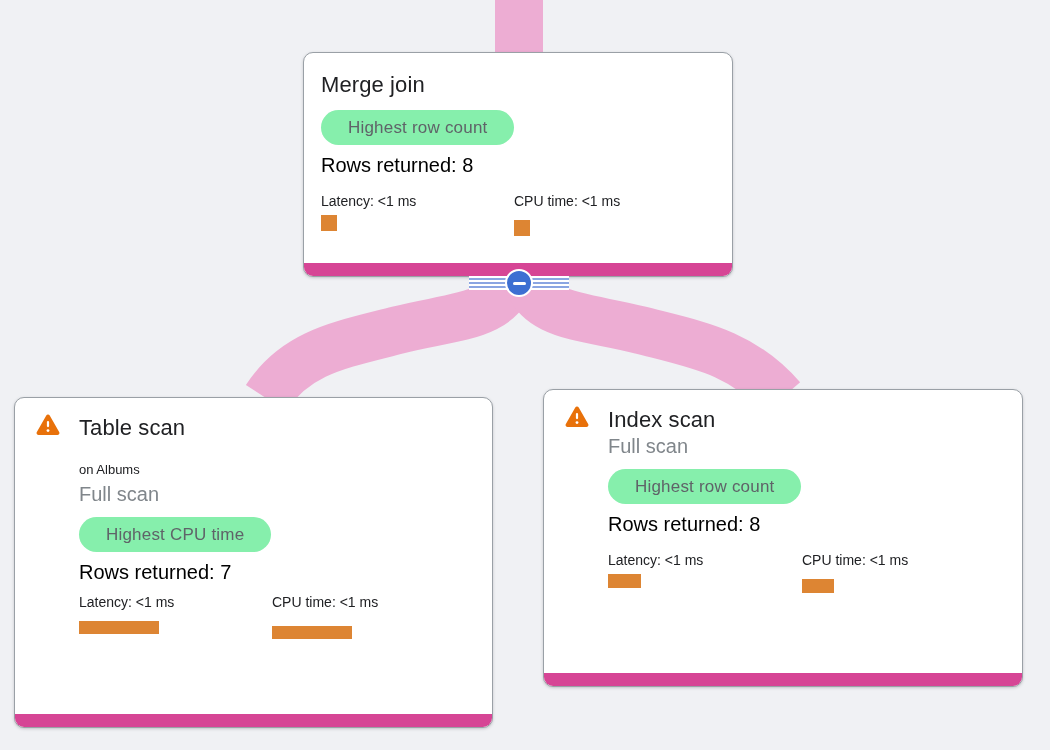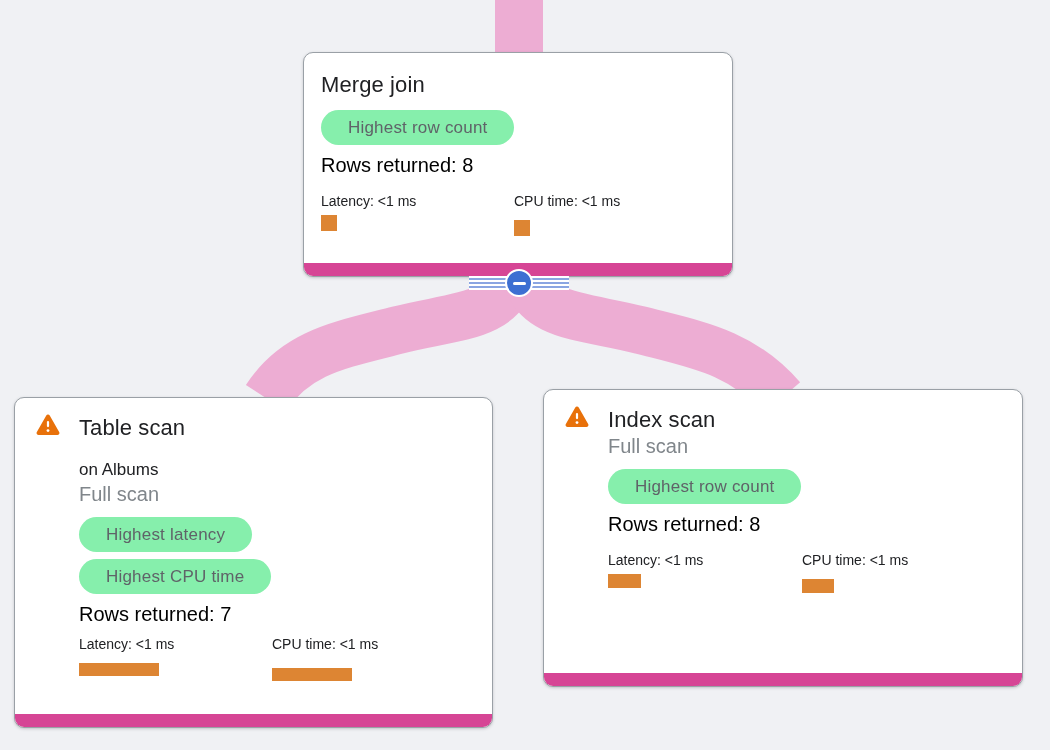--- a/index.html
+++ b/index.html
@@ -21,21 +21,21 @@
   }
   .card .accent-bar {
     position:absolute; left:0; right:0; bottom:0; height:13px;
     border-radius:0 0 9px 9px;
   }
   .card--merge { left:303px; top:52px;  width:430px; height:225px; padding:18px 16px 0 17px; }
   .card--table { left:14px;  top:389px; width:479px; height:331px; padding:16px 16px 0 64px;margin-top:8px; }
   .card--index { left:543px; top:389px; width:480px; height:298px; padding:16px 16px 0 64px; }
 
   .card-title { font-size:22px; font-weight:500; line-height:28px; color:#202124; letter-spacing:.1px; }
-  .card-sub   { font-size:17px; line-height:24px; color:#202124; margin-top:16px; }
+  .card-sub   { font-size:13px; line-height:24px; color:#202124; margin-top:16px; }
   .card-scan  { font-size:20px; line-height:24px; color:#80868b; }
   .badges { margin-top:11px; }
   .badge {
     display:table; white-space:nowrap;
     background:#86efac; color:#5f6368;
     font-size:17px; line-height:35px; height:35px;
     padding:0 27px; border-radius:18px; letter-spacing:.2px;
   }
   .badge + .badge { margin-top:7px; }
   .rows-line { font-size:20px; line-height:24px; margin-top:8px; color:#000000; }
@@ -112,21 +112,20 @@
   <div class="card card--table">
     <svg class="warning-icon" viewBox="0 0 24 22">
       <path d="M10.27 1.6 L0.85 17.9 a2.0 2.0 0 0 0 1.73 3.0 h18.84 a2.0 2.0 0 0 0 1.73 -3.0 L13.73 1.6 a2.0 2.0 0 0 0 -3.46 0 Z" fill="#e8710a"></path>
       <rect x="10.9" y="7" width="2.2" height="6.2" rx="1.1" fill="#ffffff"></rect>
       <circle cx="12" cy="16.6" r="1.4" fill="#ffffff"></circle>
     </svg>
     <div class="card-title">Table scan</div>
     <div class="card-sub">on Albums</div>
     <div class="card-scan">Full scan</div>
     <div class="badges">
-      <div class="badge">Highest latency</div>
       <div class="badge">Highest CPU time</div>
     </div>
     <div class="rows-line">Rows returned: 7</div>
     <div class="metrics">
       <div class="metric metric--latency">
         <div class="metric-label">Latency: &lt;1 ms</div>
         <div class="metric-bar" style="width: 80px;"></div>
       </div>
       <div class="metric metric--cpu">
         <div class="metric-label">CPU time: &lt;1 ms</div>

